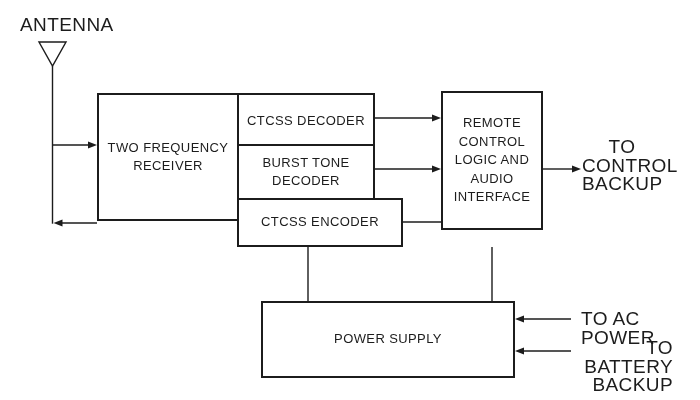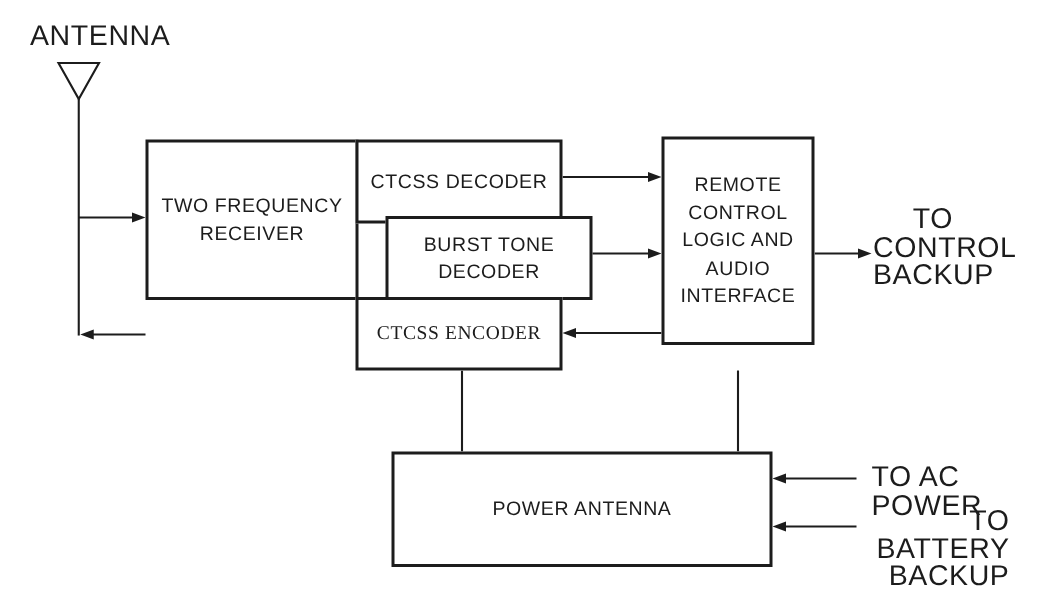--- a/index.html
+++ b/index.html
@@ -21,25 +21,25 @@
     display:flex; align-items:center; justify-content:center;
     text-align:center;
     font-size:13px; line-height:18.5px; letter-spacing:0.4px;
   }
   .lbl {
     position:absolute;
     font-size:19px; line-height:18.5px; letter-spacing:0.4px;
     text-align:center;
   }
   
-  .receiver     { left:97px;  top:93px;  width:142px; height:107px; }
+  .receiver     { left:97px;  top:93px;  width:142px; height:128px; }
   .ctcss-dec    { left:237px; top:93px;  width:138px; height:56px; }
-  .burst-dec    { left:237px; top:144px; width:138px; height:56px;margin-left:20px; }
+  .burst-dec    { left:237px; top:144px; width:138px; height:56px; }
   .transmitter  { left:97px;  top:198px; width:142px; height:49px; }
-  .ctcss-enc    { left:237px; top:198px; width:138px; height:49px;font-family:Liberation Serif, serif; }
+  .ctcss-enc    { left:237px; top:198px; width:166px; height:49px; }
   .remote       { left:441px; top:91px;  width:102px; height:139px; padding:2px 6px; }
   .power        { left:261px; top:301px; width:254px; height:77px; }
   
   .antenna-lbl  { left:20px;  top:16px;  width:72px; }
   .console-lbl  { left:582px; top:138px; width:80px; }
   .ac-lbl       { left:581px; top:310px; width:105px; text-align:left; }
   .batt-lbl     { left:581px; top:339px; width:92px;text-align:right; }
 </style>
 </head>
 <body>
@@ -108,21 +108,21 @@
 
   <div class="box ctcss-dec">CTCSS DECODER</div>
 
   <div class="box burst-dec">BURST TONE DECODER</div>
 
 
   <div class="box ctcss-enc">CTCSS ENCODER</div>
 
   <div class="box remote">REMOTE CONTROL LOGIC AND AUDIO INTERFACE</div>
 
-  <div class="box power">POWER ANTENNA</div>
+  <div class="box power">POWER SUPPLY</div>
 
   <div class="lbl console-lbl">TO CONTROL BACKUP</div>
 
   <div class="lbl ac-lbl">TO AC POWER</div>
 
   <div class="lbl batt-lbl">TO BATTERY BACKUP</div>
 
 </div>
 
 </body></html>

